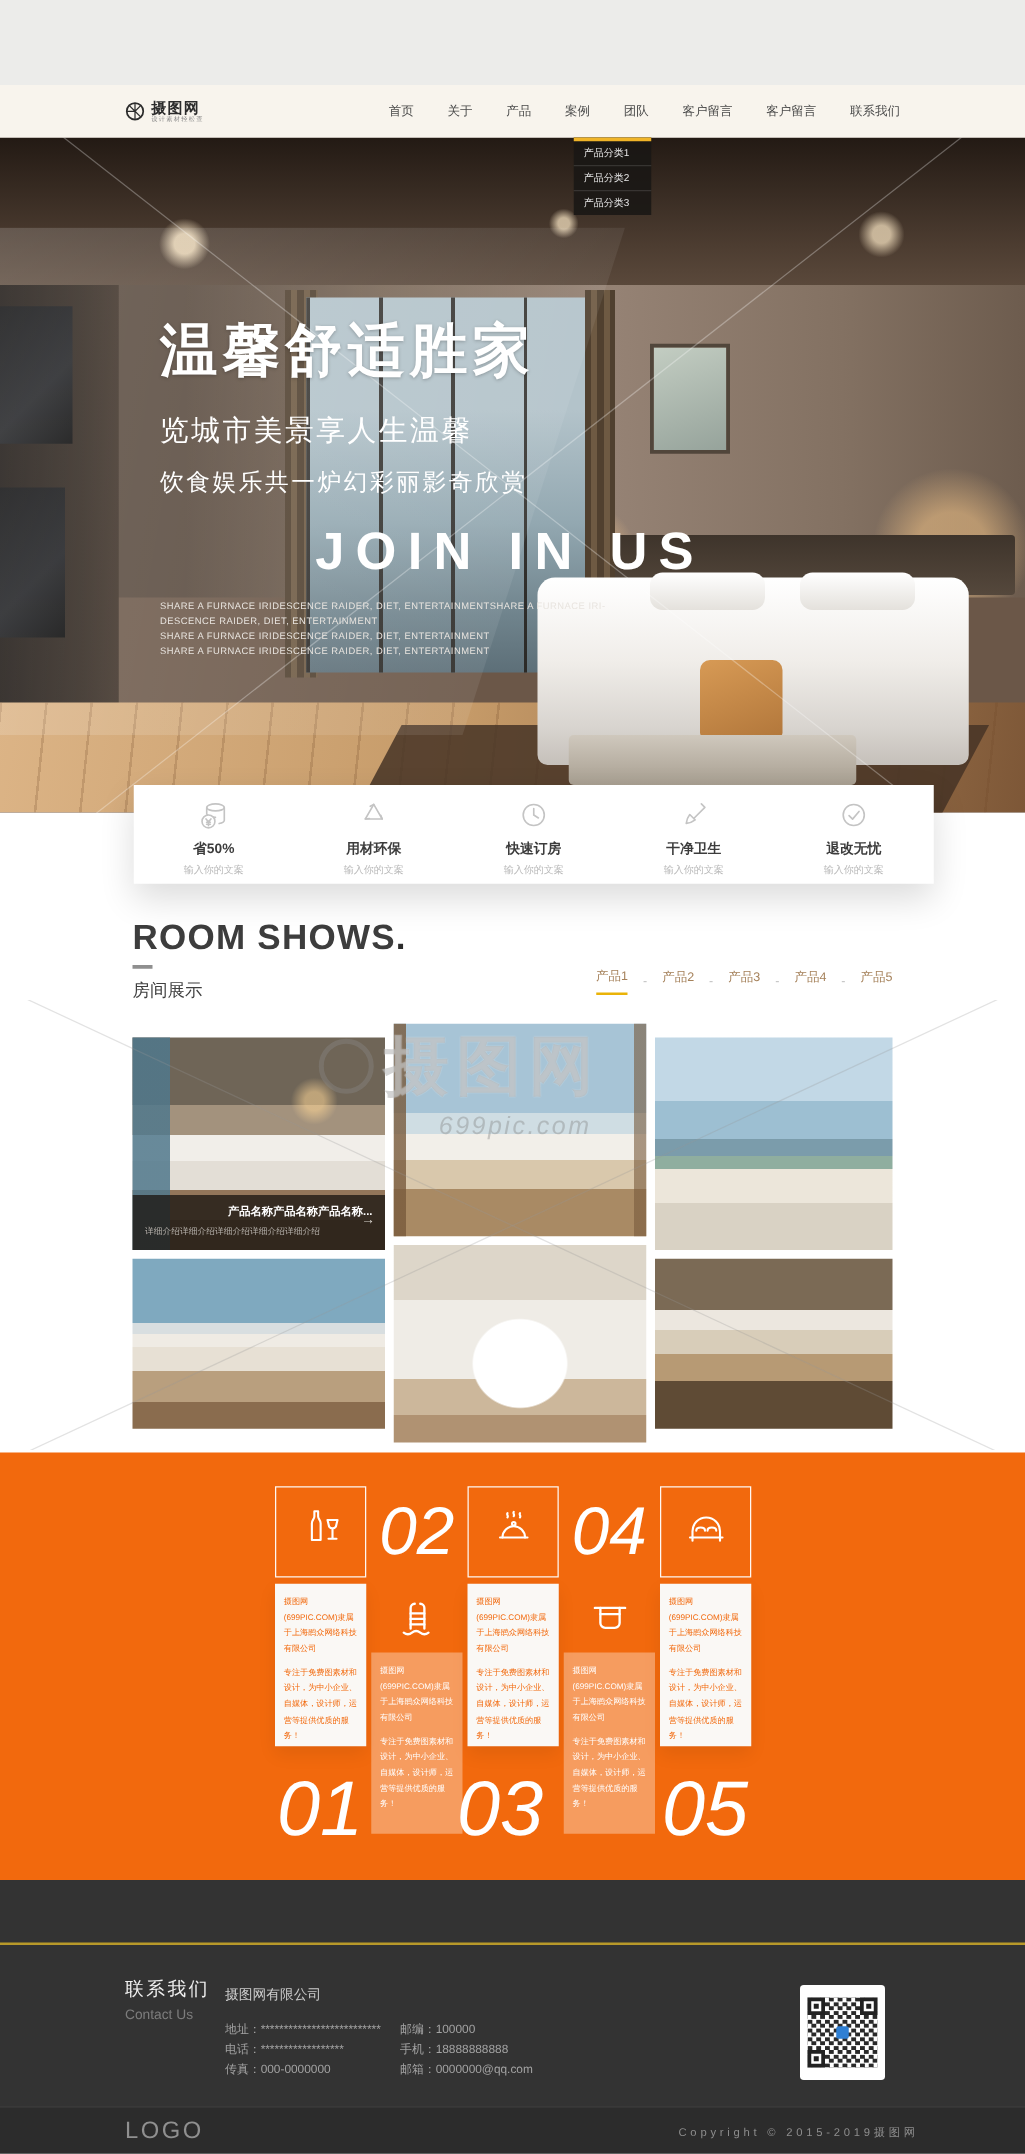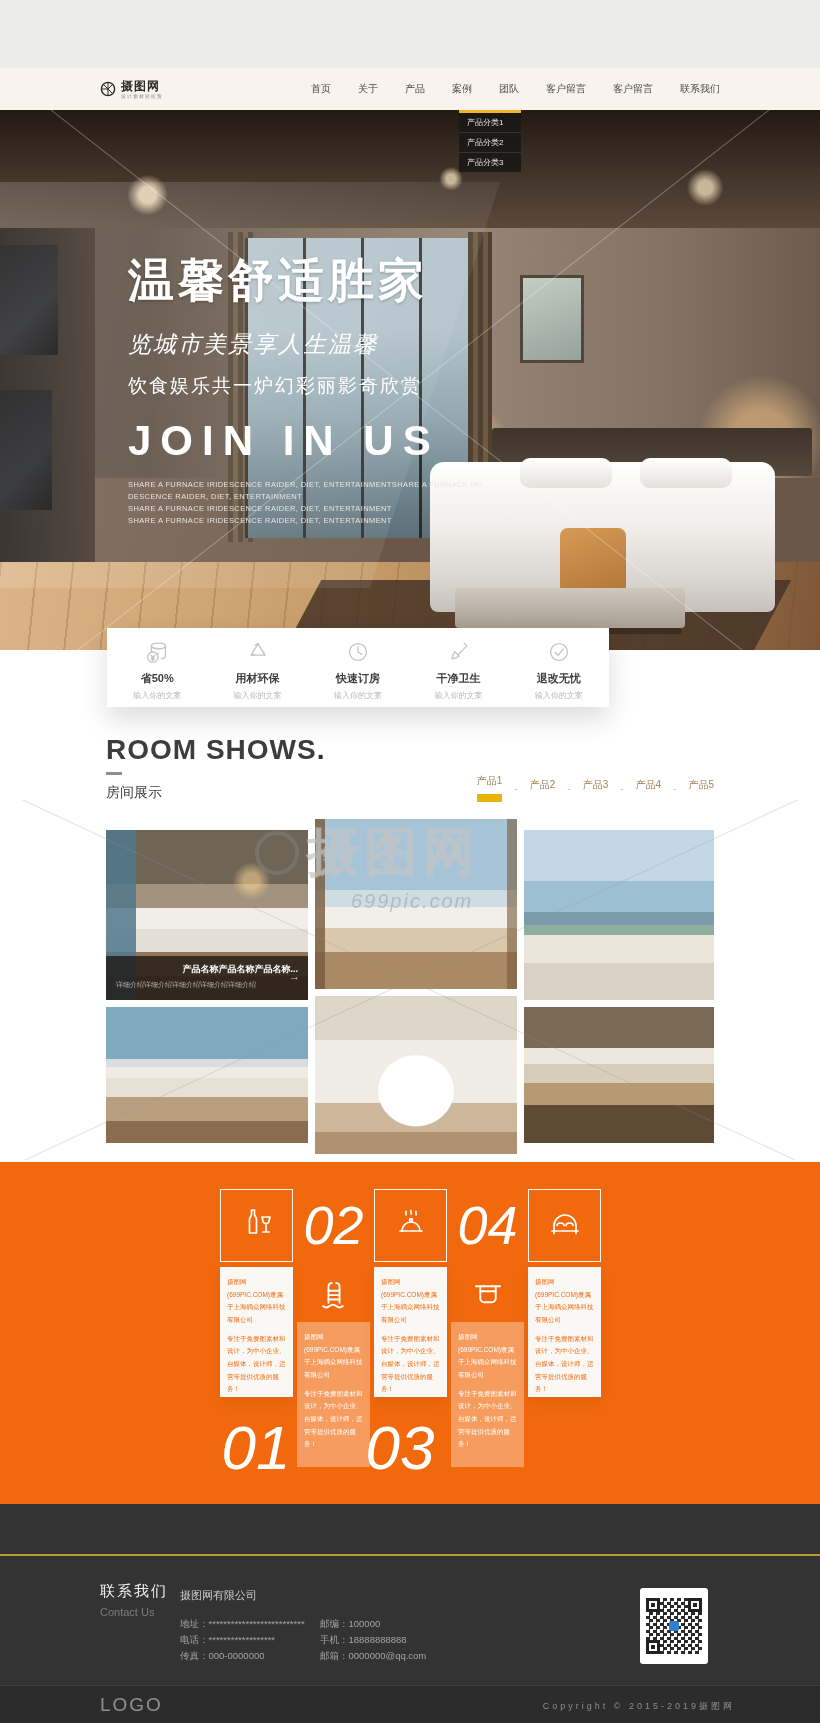--- a/index.html
+++ b/index.html
@@ -63,42 +63,42 @@
      background:linear-gradient(160deg,#d79a55,#b2773b);}
   .h-glass{left:0;top:72px;width:500px;height:406px;
      background:linear-gradient(100deg, rgba(255,255,255,.17), rgba(255,255,255,.05));
      -webkit-clip-path:polygon(0 0,100% 0,74% 100%,0 100%);clip-path:polygon(0 0,100% 0,74% 100%,0 100%);}
   .wm-lines{left:0;top:110px;width:820px;height:560px;overflow:hidden;pointer-events:none;z-index:3;}
   .wm-lines div{position:absolute;left:-390px;top:280px;width:1600px;height:1px;background:rgba(255,255,255,.30);}
   .wm-lines .l2{transform:rotate(38deg);}
   .wm-lines .l1{transform:rotate(-38deg);}
   .hero-text{left:128px;top:140px;width:560px;z-index:4;color:#fff;}
   .hero-title{font-size:46px;font-weight:bold;letter-spacing:4px;text-shadow:0 1px 3px rgba(0,0,0,.25);}
-  .hero-sub1{font-size:23px;margin-top:17px;letter-spacing:2px;font-style:italic;}
+  .hero-sub1{font-size:23px;margin-top:17px;letter-spacing:2px;}
   .hero-sub2{font-size:19px;margin-top:13px;letter-spacing:2px;}
-  .hero-join{font-size:42px;font-weight:bold;letter-spacing:9px;margin-top:18px;}
+  .hero-join{font-size:42px;font-weight:bold;letter-spacing:9px;margin-top:18px;text-align:center;}
   .hero-desc{margin-top:14px;font-size:7.5px;line-height:12px;color:#e8e4df;letter-spacing:.4px;}
 
   
-  .feature-card{left:107px;top:628px;width:502px;height:79px;background:#fff;z-index:5;
+  .feature-card{left:107px;top:628px;width:640px;height:79px;background:#fff;z-index:5;
      box-shadow:0 12px 28px rgba(0,0,0,.14);display:flex;}
   .feat{flex:1;text-align:center;padding-top:9px;}
   .feat svg{display:block;margin:0 auto;}
   .feat-title{font-size:11px;font-weight:bold;color:#3c3c3c;margin-top:4px;}
   .feat-sub{font-size:8px;color:#b9b9b9;margin-top:4px;}
 
   
   .roomshows{left:106px;top:734px;width:608px;height:72px;}
   .rs-title{font-size:28px;font-weight:bold;color:#3d3d3d;letter-spacing:1px;}
   .rs-dot{color:#2b2b2b;}
   .rs-dash{width:16px;height:3px;background:#8f8f8f;margin-top:6px;}
   .rs-cn{font-size:14px;color:#3f3f3f;margin-top:9px;}
   .rs-tabs{position:absolute;right:0;top:40px;display:flex;align-items:center;gap:12px;font-size:10px;color:#a5815a;}
   .rs-tab{cursor:pointer;padding-bottom:6px;}
-  .rs-tab.active{border-bottom:8px solid #eab308;}
+  .rs-tab.active{border-bottom:2px solid #eab308;}
   .rs-sep{color:#bdbdbd;}
 
   
   .photo{position:absolute;overflow:hidden;cursor:pointer;}
   .ph-bedroom{background:
      radial-gradient(circle at 72% 30%, rgba(255,215,150,.55) 0 4%, transparent 10%),
      linear-gradient(90deg, rgba(80,120,140,.85) 0 15%, rgba(80,120,140,0) 15%),
      linear-gradient(180deg,#6f6557 0 32%,#a3927d 32% 46%,#f1eee9 46% 58%,#e3ded6 58% 72%,#93765a 72% 86%,#7a5f45 86%);}
   .ph-basin{background:linear-gradient(180deg,#7fa9bf 0 38%,#d8dee0 38% 44%,#efebe4 44% 52%,#e7e0d4 52% 66%,#b99f7e 66% 84%,#8a6c4e 84%);}
   .ph-tubwin{background:
@@ -402,20 +402,21 @@
       <p>摄图网(699PIC.COM)隶属于上海鹍众网络科技有限公司</p>
       <p>专注于免费图素材和设计，为中小企业、自媒体，设计师，运营等提供优质的服务！</p>
     </div>
     <div class="p-cell lightcard" style="left:451px;top:160px;">
       <p>摄图网(699PIC.COM)隶属于上海鹍众网络科技有限公司</p>
       <p>专注于免费图素材和设计，为中小企业、自媒体，设计师，运营等提供优质的服务！</p>
     </div>
 
     <div class="botnum" style="left:206px;top:250px;">01</div>
     <div class="botnum" style="left:350px;top:250px;">03</div>
+    <div class="botnum" style="left:514px;top:250px;">05</div>
   </div>
 
   <div class="abs footer">
     <div class="f-goldline"></div>
     <div class="f-contact-cn">联系我们</div>
     <div class="f-contact-en">Contact Us</div>
     <div class="f-company">摄图网有限公司</div>
     <div class="f-col left">
       <div><span>地址：</span><span>**************************</span></div>
       <div><span>电话：</span><span>******************</span></div>

